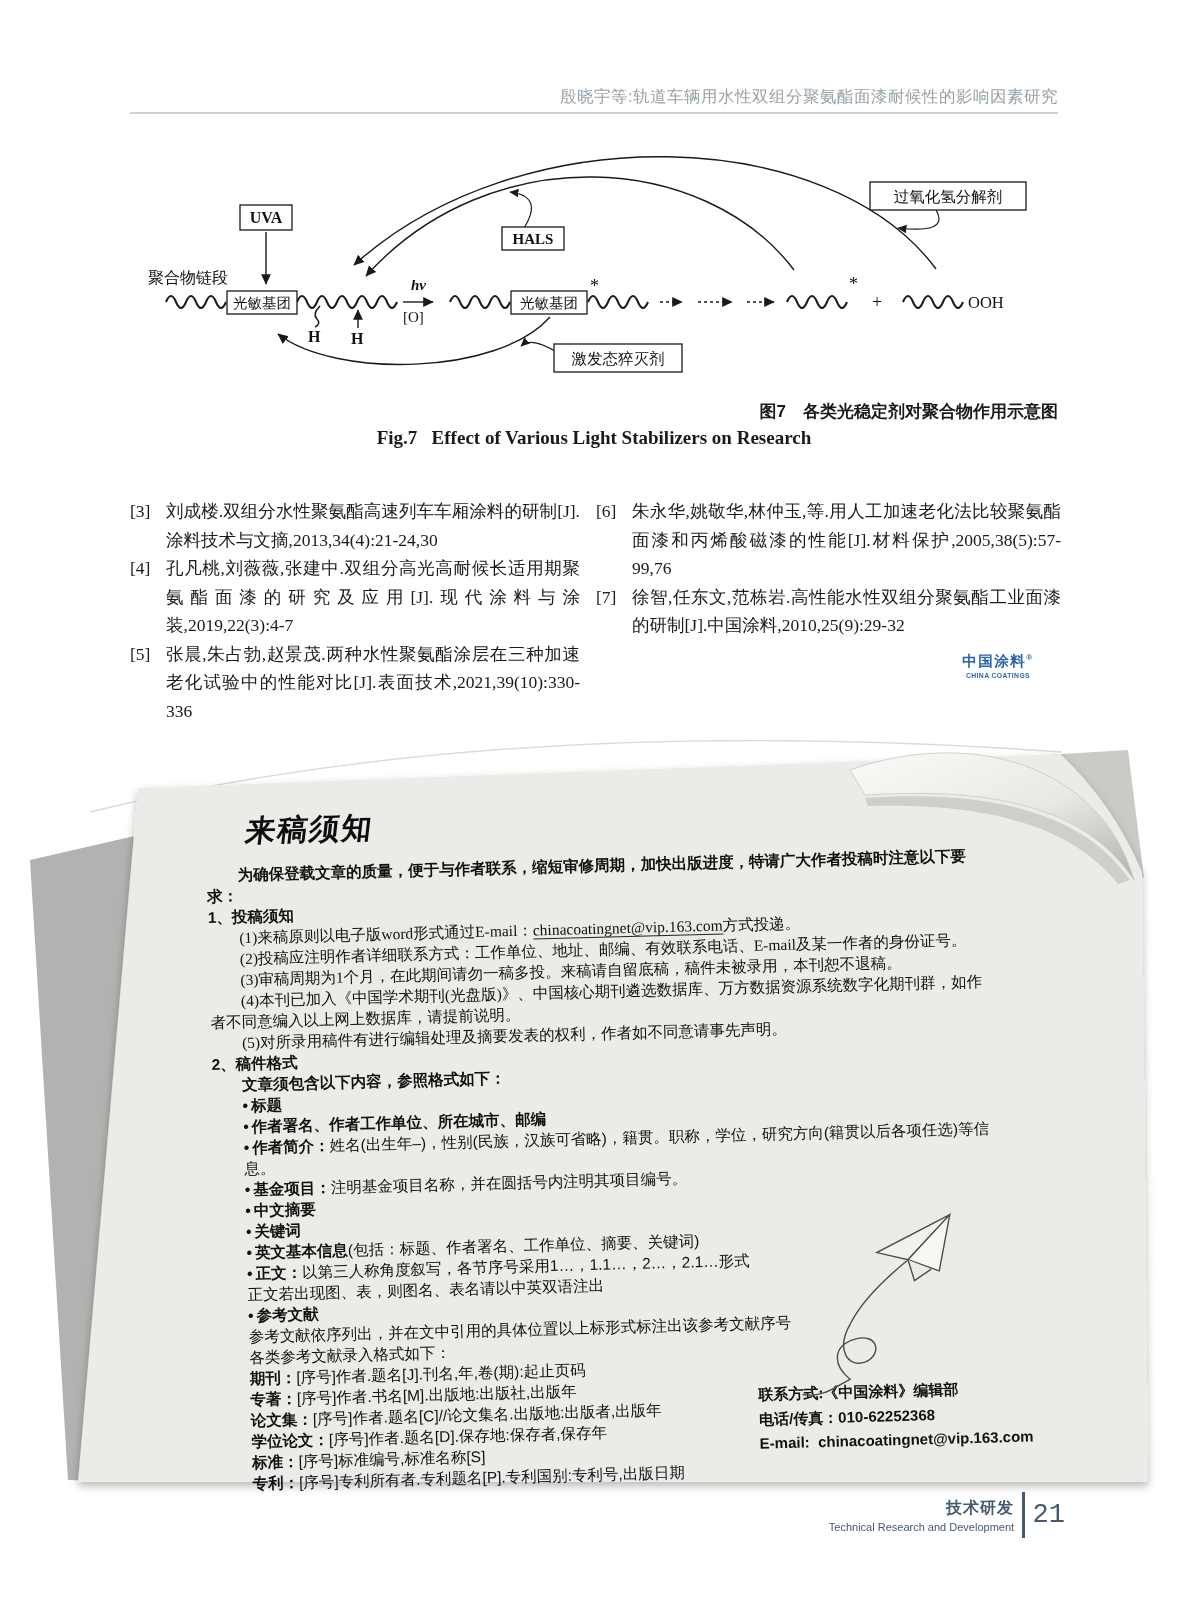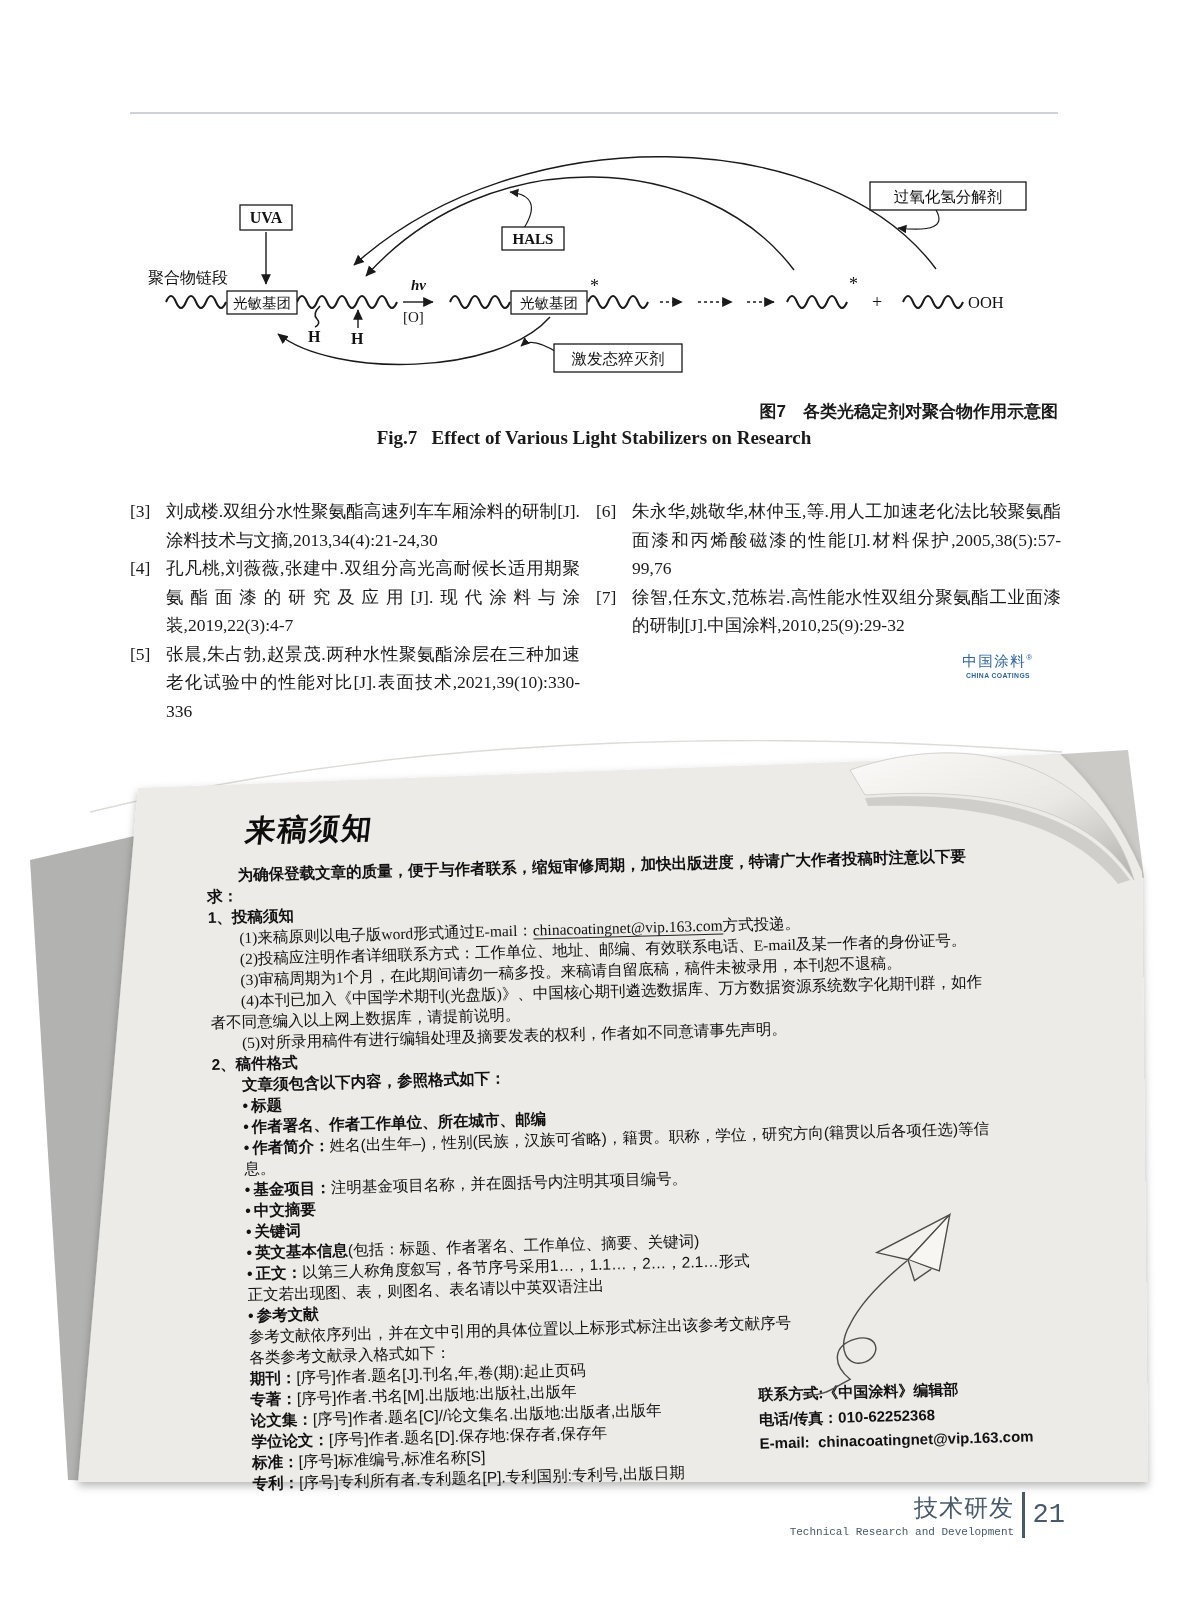--- a/index.html
+++ b/index.html
@@ -22,21 +22,21 @@
 
   
   .refs-l{position:absolute;left:130px;top:497px;width:450px;}
   .refs-r{position:absolute;left:596px;top:497px;width:465px;}
   .ref{display:flex;font-family:"Liberation Serif",serif;font-size:17.5px;line-height:28.5px;}
   .ref .num{flex:0 0 36px;}
   .ref .txt{flex:1;text-align:justify;}
 
   
   .logo{position:absolute;left:958px;top:652px;width:80px;text-align:center;color:#2b66a6;}
-  .logo .zh{font-size:14.5px;font-weight:normal;letter-spacing:1.5px;white-space:nowrap;}
+  .logo .zh{font-size:14.5px;font-weight:bold;letter-spacing:1.5px;white-space:nowrap;}
   .logo .reg{font-size:8px;vertical-align:super;}
   .logo .en{font-size:6.8px;font-weight:bold;letter-spacing:.4px;margin-top:1px;}
 
   
   .panel-bg{position:absolute;left:20px;top:740px;}
   .notice{position:absolute;left:205px;top:812px;width:780px;
           transform:rotate(-1.5deg);transform-origin:0 0;color:#111;}
   .n-title{display:inline-block;font-size:30px;font-weight:800;letter-spacing:2px;
            transform:skewX(-8deg);margin:0 0 12px 40px;color:#0d0d0d;}
   .nline{font-size:15.5px;line-height:21px;}
@@ -46,30 +46,31 @@
   .n-item{font-family:"Liberation Serif",serif;text-indent:31px;}
   .n-item .em{border-bottom:1px solid #222;}
   .blt{font-weight:bold;margin-right:3px;}
   .contact{position:absolute;left:538px;top:585px;font-size:15px;font-weight:bold;
            line-height:24.5px;white-space:nowrap;}
   .plane{position:absolute;left:552px;top:372px;}
 
   
   .footer{position:absolute;right:122px;top:1492px;display:flex;align-items:center;color:#46596d;}
   .f-col{text-align:right;margin-right:8px;}
-  .f-zh{font-size:24px;font-weight:normal;letter-spacing:1px;}
-  .f-en{font-size:11px;font-family:Liberation Mono, monospace;margin-top:2px;}
+  .f-zh{font-size:16px;font-weight:bold;letter-spacing:1px;}
+  .f-en{font-size:11px;font-family:Liberation Sans, sans-serif;margin-top:2px;}
   .f-bar{width:2.5px;height:46px;background:#46596d;margin-right:8px;}
   .f-num{font-size:27px;font-family:Liberation Mono, monospace;}
 </style>
 </head>
 <body>
 
 <div class="page">
 
+  <div class="hdr">殷晓宇等:轨道车辆用水性双组分聚氨酯面漆耐候性的影响因素研究</div>
   <div class="hdr-rule"></div>
 
   <svg class="diagram" width="930" height="252" viewBox="0 0 930 252">
     <defs>
       <marker id="ah" markerWidth="9" markerHeight="9" refX="7" refY="4" orient="auto">
         <path d="M0,0.5 L7.5,4 L0,7.5 Z" fill="#1a1a1a"></path>
       </marker>
     </defs>
     <g stroke="#1a1a1a" stroke-width="1.4" fill="none">
 

